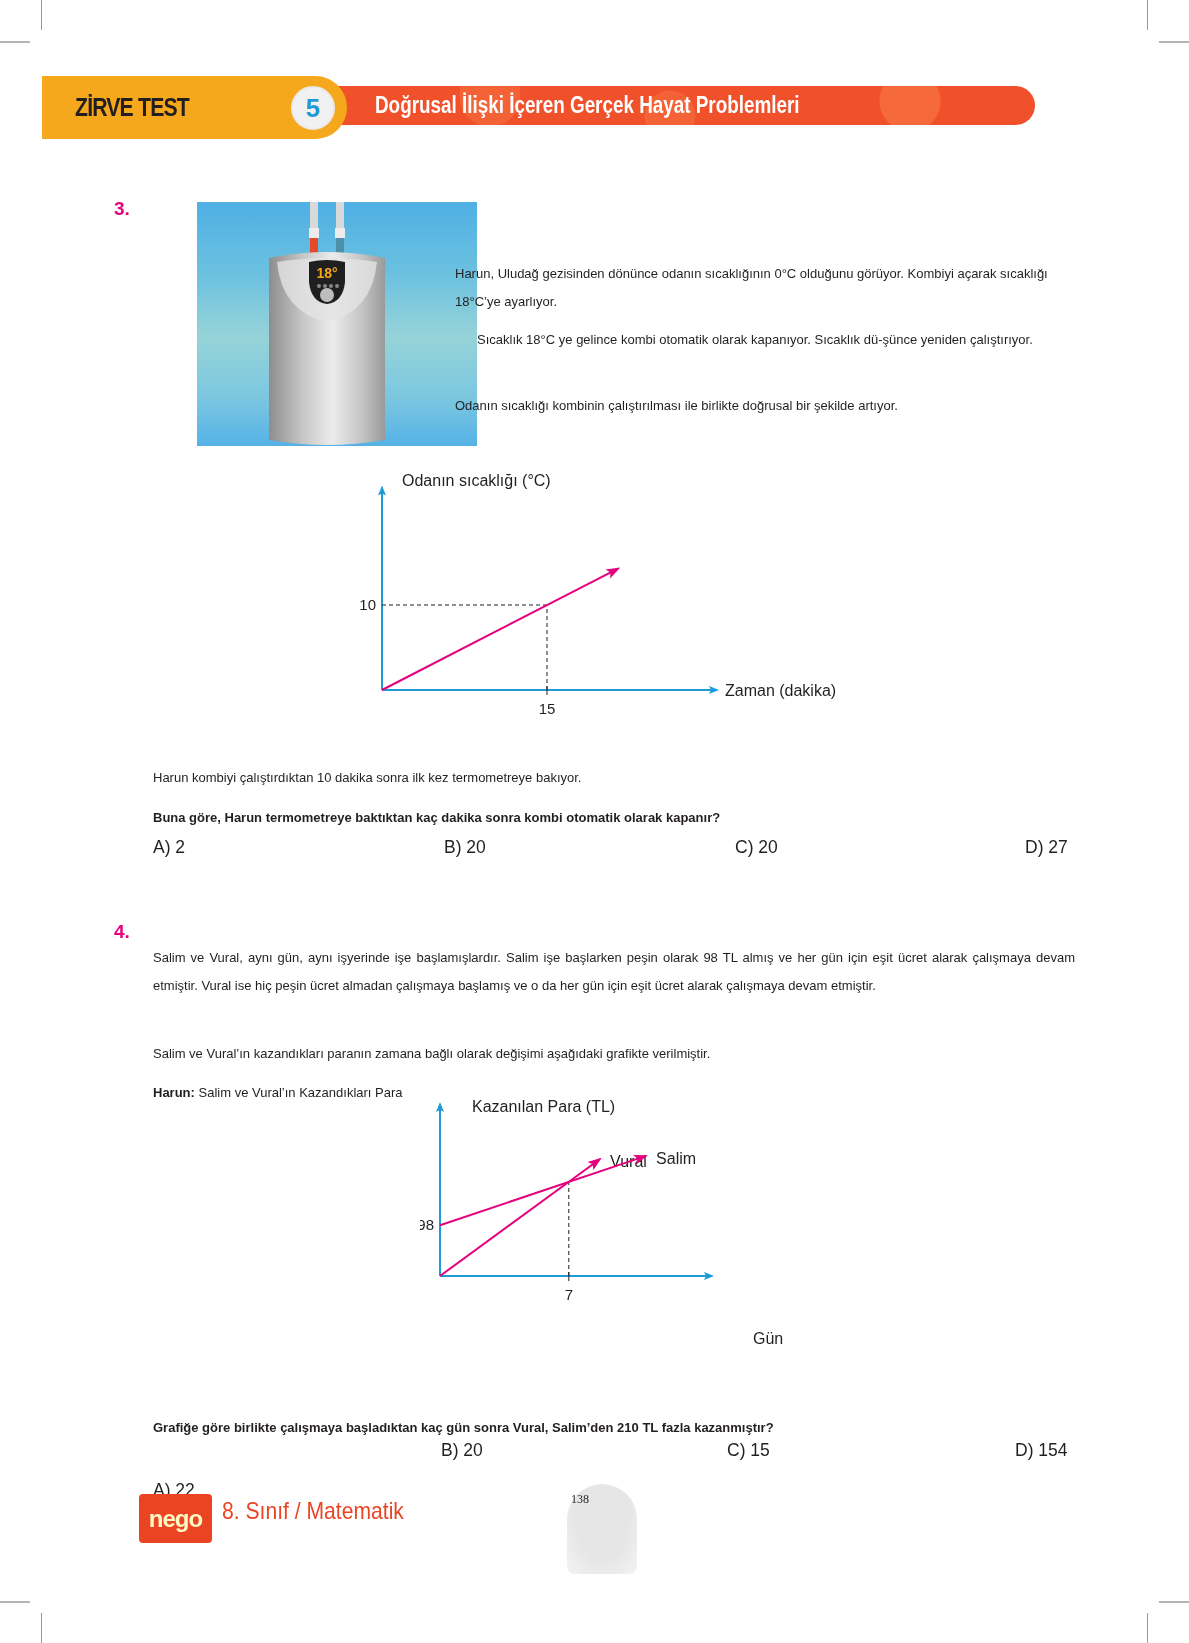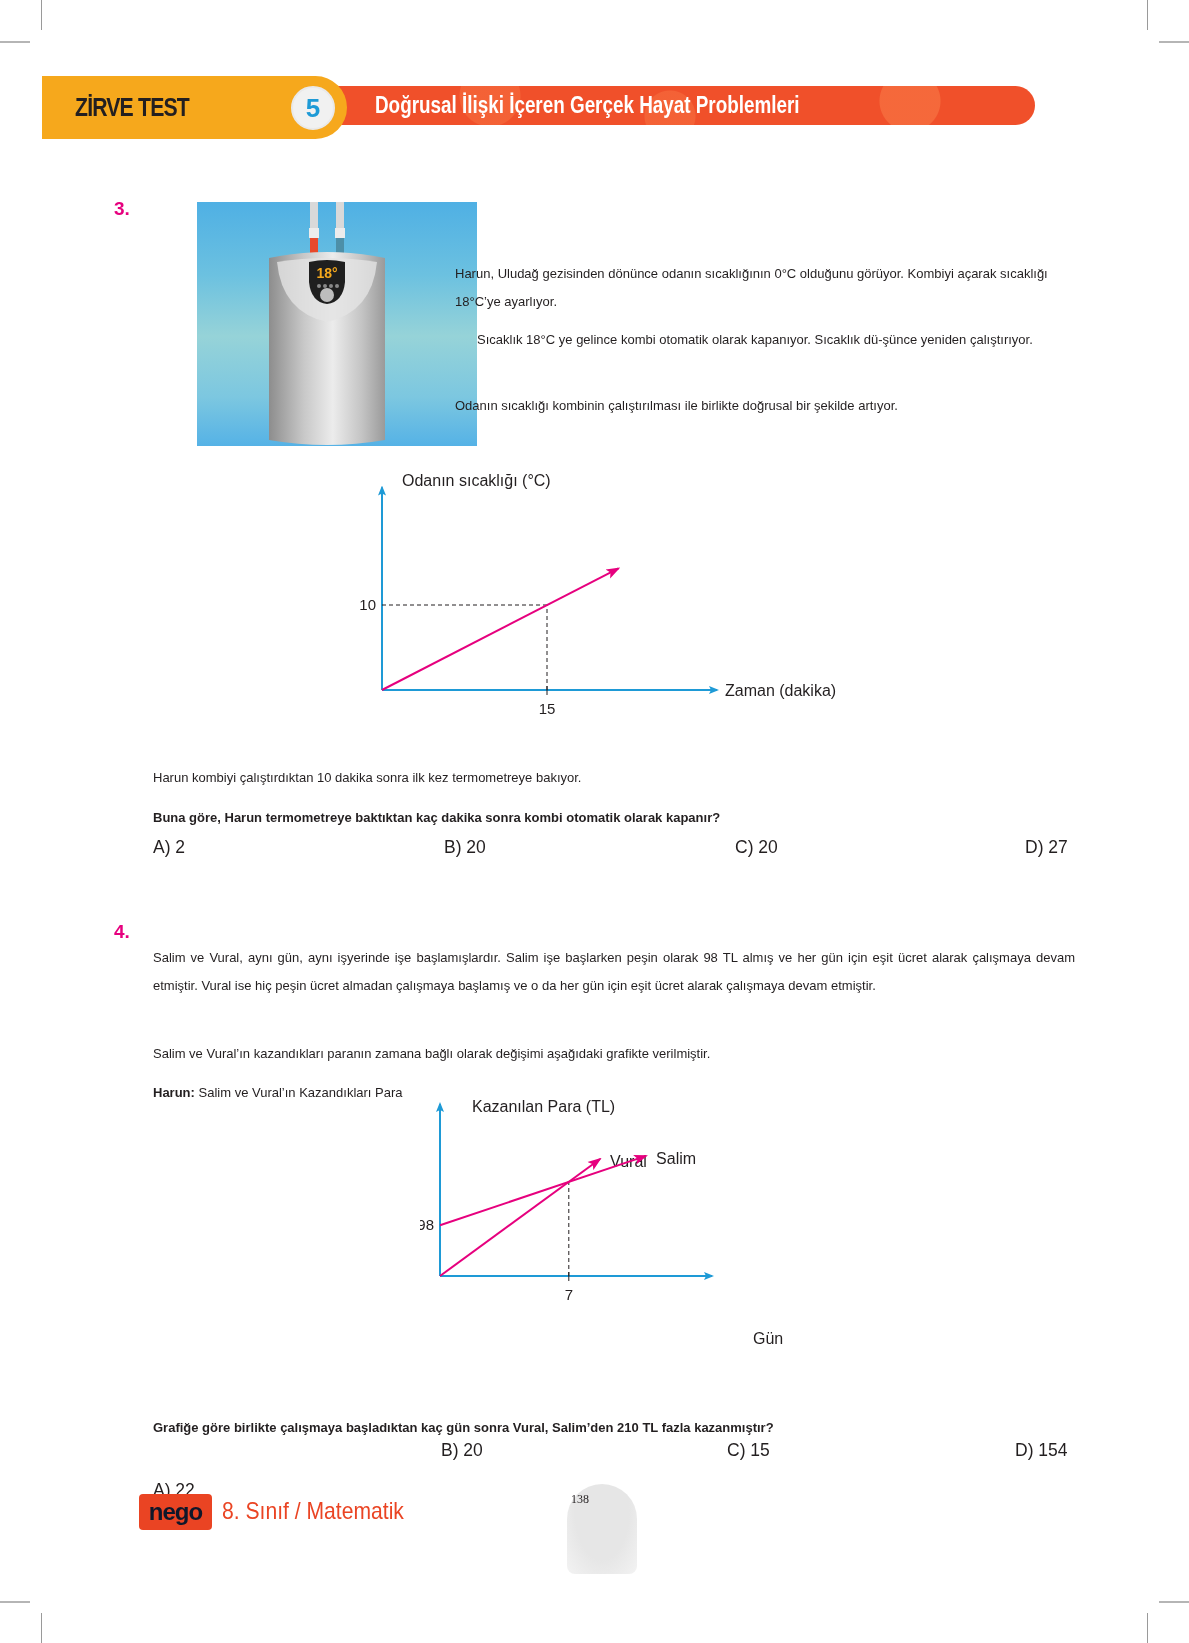--- a/index.html
+++ b/index.html
@@ -49,22 +49,22 @@
     position: absolute; left: 153px; top: 202px; width: 280px; height: 244px; overflow: hidden;
     background: linear-gradient(180deg, #4fb0e4 0%, #6cc1e0 30%, #96d3d8 55%, #7cc7e0 80%, #55b2e6 100%);
     margin-left: 44px;
   }
 
   
   svg text { font-family: "Liberation Sans", sans-serif; }
 
   
   .footer-logo {
-    position: absolute; left: 139px; top: 1494px; width: 73px; height: 36px; background: #ea4423; border-radius: 4px;
-    display: flex; align-items: center; justify-content: center; color: #0f172a; font-weight: bold; font-size: 24px; letter-spacing: -1px;
+    position: absolute; left: 139px; top: 1494px; width: 73px; height: 49px; background: #ea4423; border-radius: 4px;
+    display: flex; align-items: center; justify-content: center; color: #fef9c3; font-weight: bold; font-size: 24px; letter-spacing: -1px;
   }
   .footer-subject { position: absolute; left: 222px; top: 1497px; font-size: 24px; color: #ea4423; transform: scaleX(0.88); transform-origin: left center; white-space: nowrap; }
   .page-tab {
     position: absolute; left: 567px; top: 1484px; width: 70px; height: 90px;
     background: radial-gradient(ellipse at 50% 30%, #e6e6e6 0 55%, #f3f3f3 100%);
     border-radius: 35px 35px 8px 8px;
   }
   .page-num { position: absolute; left: 545px; top: 1492px; width: 70px; text-align: center; font-size: 12px; color: #231f20; font-family: "Liberation Serif", serif; }
 </style>
 </head>

